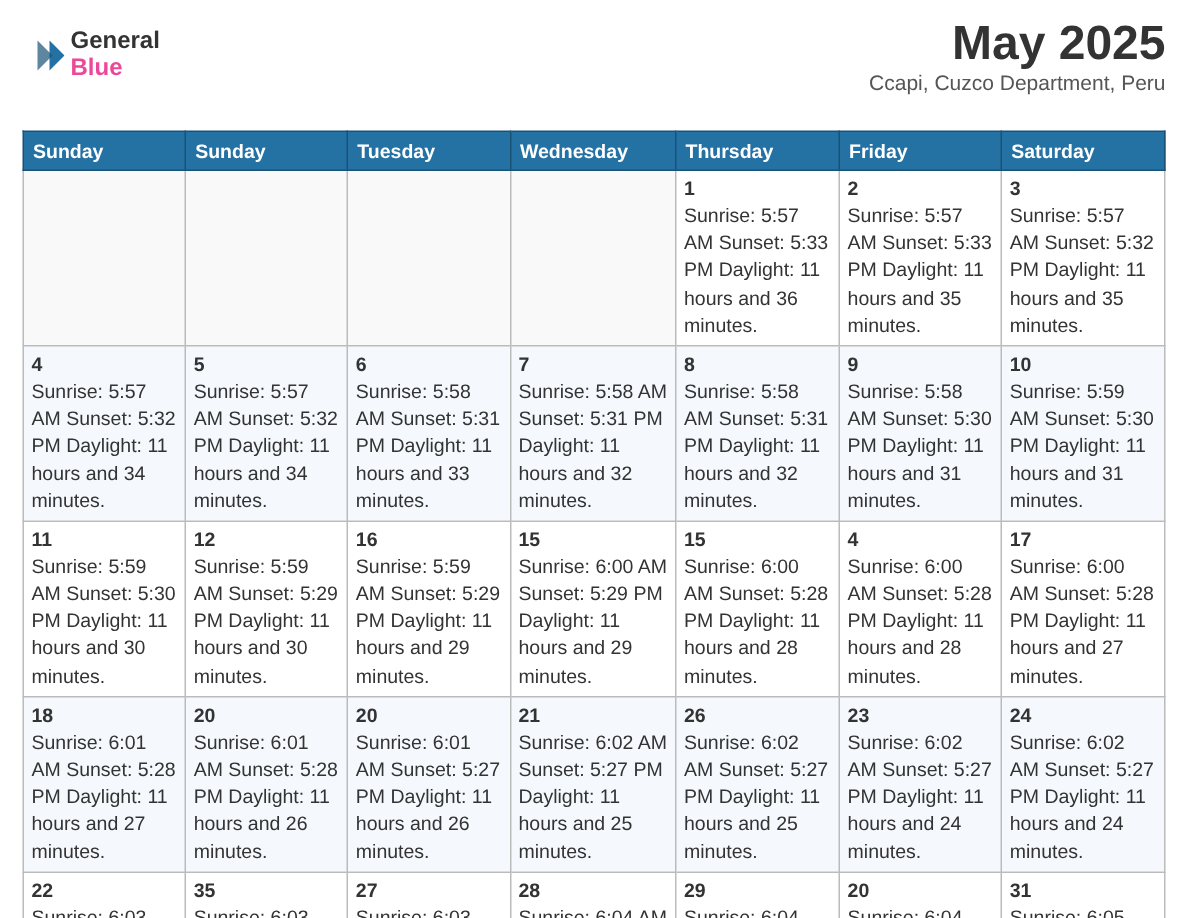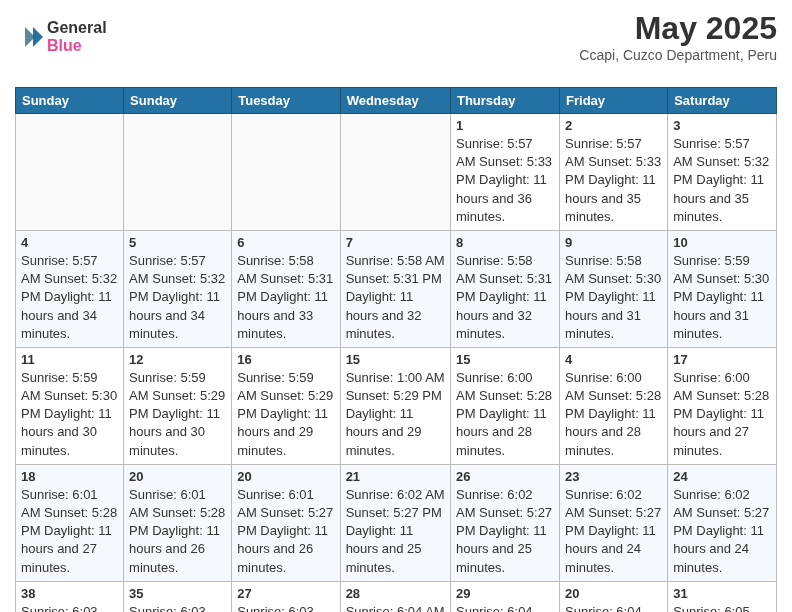--- a/index.html
+++ b/index.html
@@ -231,21 +231,21 @@
           </td>
           <td>
             <span class="day-number">16</span>
             <div class="day-info">Sunrise: 5:59 AM
 Sunset: 5:29 PM
 Daylight: 11 hours
 and 29 minutes.</div>
           </td>
           <td>
             <span class="day-number">15</span>
-            <div class="day-info">Sunrise: 1:00 AM
+            <div class="day-info">Sunrise: 6:00 AM
 Sunset: 5:29 PM
 Daylight: 11 hours
 and 29 minutes.</div>
           </td>
           <td>
             <span class="day-number">15</span>
             <div class="day-info">Sunrise: 6:00 AM
 Sunset: 5:28 PM
 Daylight: 11 hours
 and 28 minutes.</div>
@@ -311,21 +311,21 @@
           <td>
             <span class="day-number">24</span>
             <div class="day-info">Sunrise: 6:02 AM
 Sunset: 5:27 PM
 Daylight: 11 hours
 and 24 minutes.</div>
           </td>
         </tr>
         <tr>
           <td>
-            <span class="day-number">38</span>
+            <span class="day-number">22</span>
             <div class="day-info">Sunrise: 6:03 AM
 Sunset: 5:27 PM
 Daylight: 11 hours
 and 24 minutes.</div>
           </td>
           <td>
             <span class="day-number">35</span>
             <div class="day-info">Sunrise: 6:03 AM
 Sunset: 5:27 PM
 Daylight: 11 hours

